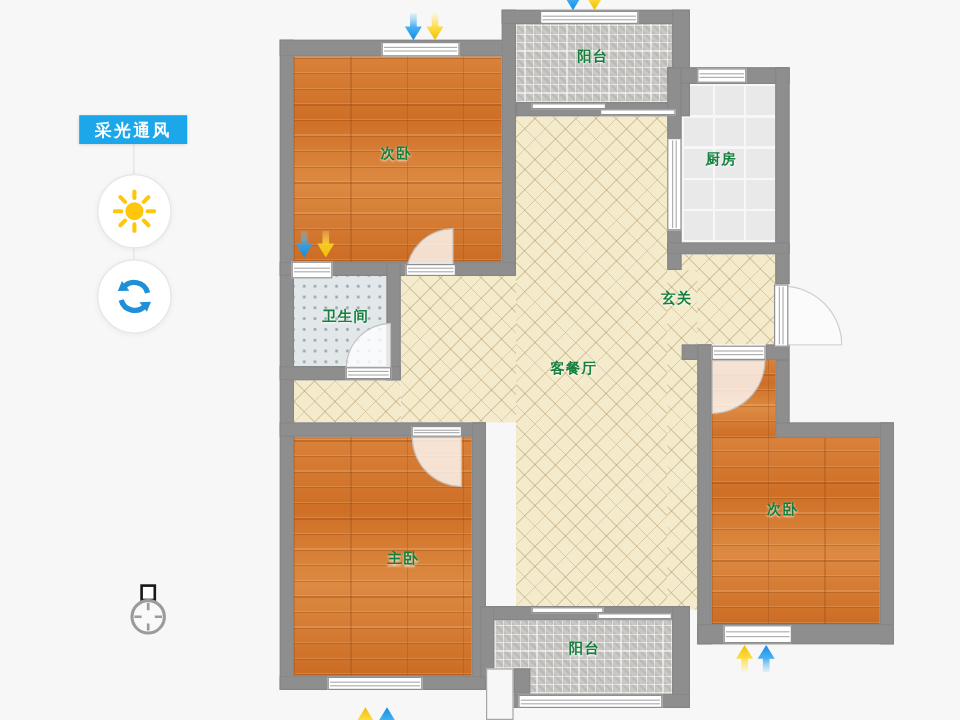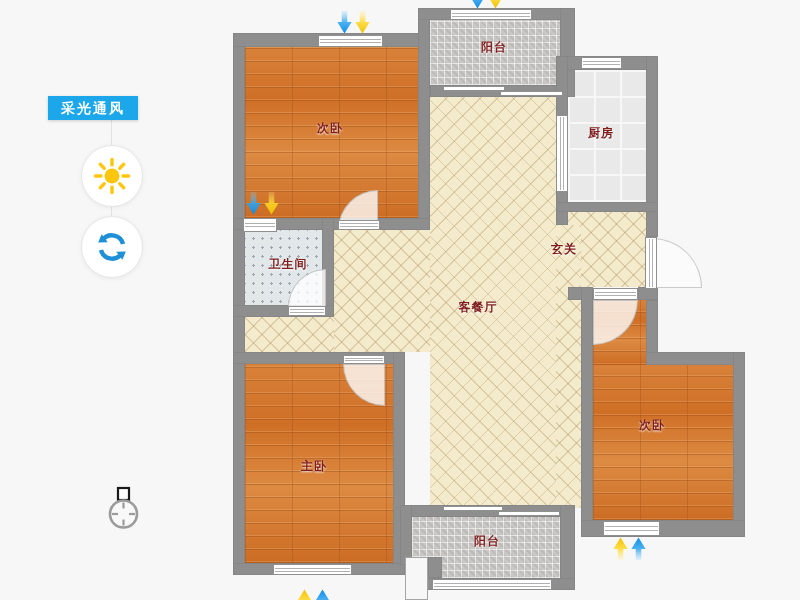--- a/index.html
+++ b/index.html
@@ -31,21 +31,21 @@
   
   .wall{background:#8e8e8e;box-shadow:inset 0 0 0 1px rgba(125,125,125,.5);}
   .win{background:#fff;border:1px solid #8f8f8f;}
   .win-h::before,.win-h::after{content:"";position:absolute;left:1px;right:1px;height:1px;background:#b0b0b0;}
   .win-h::before{top:31%;} .win-h::after{top:62%;}
   .win-v::before,.win-v::after{content:"";position:absolute;top:1px;bottom:1px;width:1px;background:#b0b0b0;}
   .win-v::before{left:31%;} .win-v::after{left:62%;}
   .panel-strip{background:#fff;border:1px solid #909090;}
   .arc{background:rgba(255,255,255,.78);border:1px solid rgba(185,185,185,.85);}
   .arc-out{background:rgba(255,255,255,.55);border:1px solid #cbcbcb;}
-  .room-label{color:#7f1d1d;font-size:12px;font-weight:600;letter-spacing:1px;white-space:nowrap;
+  .room-label{color:#15803d;font-size:12px;font-weight:600;letter-spacing:1px;white-space:nowrap;
     text-shadow:0 1px 2px rgba(255,255,255,.95);transform:translate(-50%,-50%);z-index:40;}
   
   .tag{background:#1ba7e9;color:#fff;font-size:14px;font-weight:700;text-align:center;
     line-height:24px;letter-spacing:2px;box-shadow:0 1px 3px rgba(0,0,0,.18);z-index:60;}
   .ctl-line{background:#e2e2e2;z-index:55;}
   .ctl-circle{background:#fff;border:1px solid #e6e6e6;border-radius:50%;
     box-shadow:0 1px 5px rgba(0,0,0,.06);display:flex;align-items:center;justify-content:center;
     z-index:60;cursor:pointer;}
   .z50{z-index:50;}
 </style>
@@ -149,21 +149,21 @@
 
   <div class="abs arc-out z50" style="left:652px;top:238px;width:50px;height:50px;border-radius:0 100% 0 0;"></div>
   <div class="abs win win-v z50" style="left:645px;top:237px;width:12px;height:52px;"></div>
 
   <div class="abs room-label" style="left:330px;top:128px;">次卧</div>
   <div class="abs room-label" style="left:494px;top:47px;">阳台</div>
   <div class="abs room-label" style="left:601px;top:133px;">厨房</div>
   <div class="abs room-label" style="left:564px;top:249px;">玄关</div>
   <div class="abs room-label" style="left:288px;top:264px;">卫生间</div>
   <div class="abs room-label" style="left:478px;top:307px;">客餐厅</div>
-  <div class="abs room-label" style="left:314px;top:466px;">主卧</div>
+  <div class="abs room-label" style="left:336px;top:466px;">主卧</div>
   <div class="abs room-label" style="left:652px;top:425px;">次卧</div>
   <div class="abs room-label" style="left:487px;top:541px;">阳台</div>
 
   <svg class="abs" style="left:337px;top:11px;z-index:55;" width="15" height="23" viewBox="0 0 15 23">
       <path d="M4.7 0 H10.3 V11 H14.6 L7.5 22.6 L0.4 11 H4.7 Z" fill="url(#g-bd)"></path>
     </svg>
   <svg class="abs" style="left:355px;top:11px;z-index:55;" width="15" height="23" viewBox="0 0 15 23">
       <path d="M4.7 0 H10.3 V11 H14.6 L7.5 22.6 L0.4 11 H4.7 Z" fill="url(#g-yd)"></path>
     </svg>
   <svg class="abs" style="left:470px;top:-14px;z-index:55;" width="15" height="23" viewBox="0 0 15 23">
@@ -185,21 +185,21 @@
       <path d="M7.5 0.4 L14.6 12 H10.3 V23 H4.7 V12 H0.4 Z" fill="url(#g-bu)"></path>
     </svg>
   <svg class="abs" style="left:297px;top:589px;z-index:55;" width="15" height="23" viewBox="0 0 15 23">
       <path d="M7.5 0.4 L14.6 12 H10.3 V23 H4.7 V12 H0.4 Z" fill="url(#g-yu)"></path>
     </svg>
   <svg class="abs" style="left:315px;top:589px;z-index:55;" width="15" height="23" viewBox="0 0 15 23">
       <path d="M7.5 0.4 L14.6 12 H10.3 V23 H4.7 V12 H0.4 Z" fill="url(#g-bu)"></path>
     </svg>
 </div>
 
-<div class="abs tag" style="left:48px;top:96px;width:90px;height:24px;">采光通风</div>
+<div class="abs tag" style="left:66px;top:96px;width:90px;height:24px;">采光通风</div>
 <div class="abs ctl-line" style="left:111px;top:120px;width:1px;height:26px;"></div>
 <div class="abs ctl-circle" style="left:81px;top:145px;width:62px;height:62px;">
   <svg width="36" height="36" viewBox="0 0 36 36">
     <circle cx="18" cy="18" r="7.5" fill="#ffc60a"></circle>
     <g stroke="#ffc60a" stroke-width="3.4" stroke-linecap="round">
       <line x1="29" y1="18" x2="34.5" y2="18"></line>
         <line x1="25.8" y1="25.8" x2="29.7" y2="29.7"></line>
       <line x1="18" y1="29" x2="18" y2="34.5"></line>
         <line x1="10.2" y1="25.8" x2="6.3" y2="29.7"></line>
       <line x1="7" y1="18" x2="1.5" y2="18"></line>

